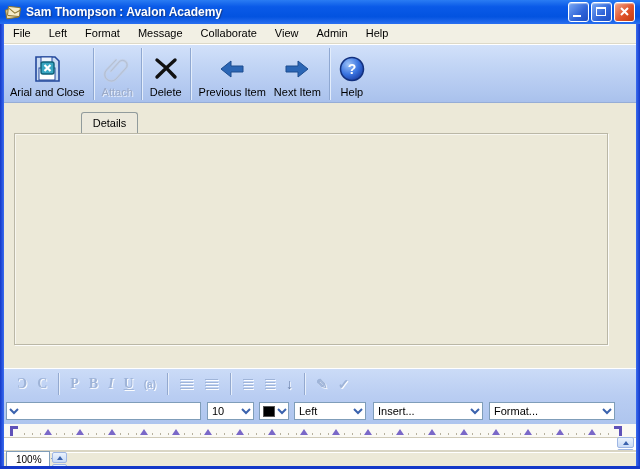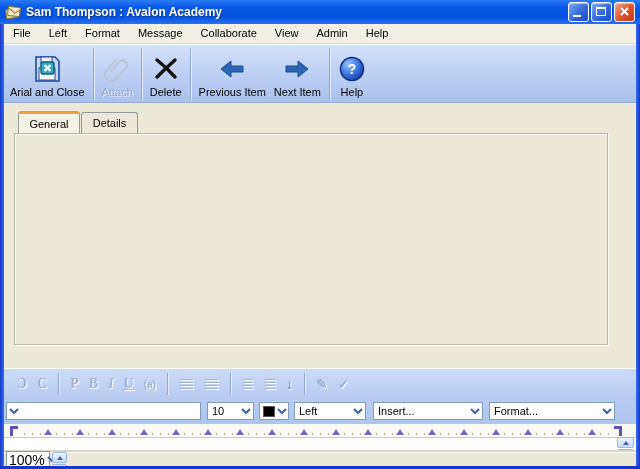--- a/index.html
+++ b/index.html
@@ -90,21 +90,21 @@
   .spinner{position:absolute;right:2px;top:-2px;width:17px;height:19px;display:flex;flex-direction:column;}
   .spinbtn{flex:1;border:1px solid #9EB6E4;border-radius:2px;background:linear-gradient(#EAF2FD,#C8DAF6);
     display:flex;align-items:center;justify-content:center;margin:0.5px 0;}
   .tri-up{width:0;height:0;border:3px solid transparent;border-bottom:4px solid #3A62AD;margin-bottom:2px;}
   .tri-dn{width:0;height:0;border:3px solid transparent;border-top:4px solid #3A62AD;margin-top:2px;}
   
   .statusbar{position:absolute;left:4px;right:4px;top:452px;height:14px;background:#ECE9D8;
     border-top:1px solid #fff;box-shadow:0 -2px 0 #D9D5C4;}
   .zoombox{position:absolute;left:2px;top:-2px;height:17px;width:44px;border:1px solid #7F9DB9;
     background:#fff;display:flex;align-items:center;}
-  .zoombox span{flex:1;padding-left:2px;font-size:14px;}
+  .zoombox span{flex:1;padding-left:9px;font-size:10px;}
   .zoomspin{position:absolute;left:48px;top:-2px;width:15px;height:17px;display:flex;flex-direction:column;}
 </style>
 </head>
 <body>
 
 <div class="win">
 
   <div class="titlebar">
     <svg width="16" height="15" viewBox="0 0 16 15">
       <rect x="1" y="4" width="12" height="9" rx="1" fill="#E8D9A8" stroke="#8A7430" transform="rotate(-8 7 8)"></rect>
@@ -197,21 +197,20 @@
             </radialGradient>
           </defs>
           <circle cx="14" cy="14" r="11.5" fill="url(#hg)" stroke="#12307E" stroke-width="1.5"></circle>
           <text x="14" y="19" text-anchor="middle" font-size="14" font-weight="bold" fill="#fff" font-family="Liberation Sans, sans-serif">?</text>
         </svg>
       </span>
       <span class="lab">Help</span>
     </div>
   </div>
 
-  <div class="tab active" style="left:18px;top:111px;width:62px;">General</div>
   <div class="tab" style="left:81px;top:112px;width:57px;">Details</div>
 
   <div class="groupbox"></div>
 
   <span class="lbl" style="left:24px;top:147px;">Name:</span>
   <div class="inp" style="left:100px;top:145px;width:198px;"><span class="sel">Sam Thompson</span></div>
 
   <span class="lbl" style="left:24px;top:170px;">Job title:</span>
   <div class="inp" style="left:100px;top:168px;width:198px;">VP, Marketing</div>
 

